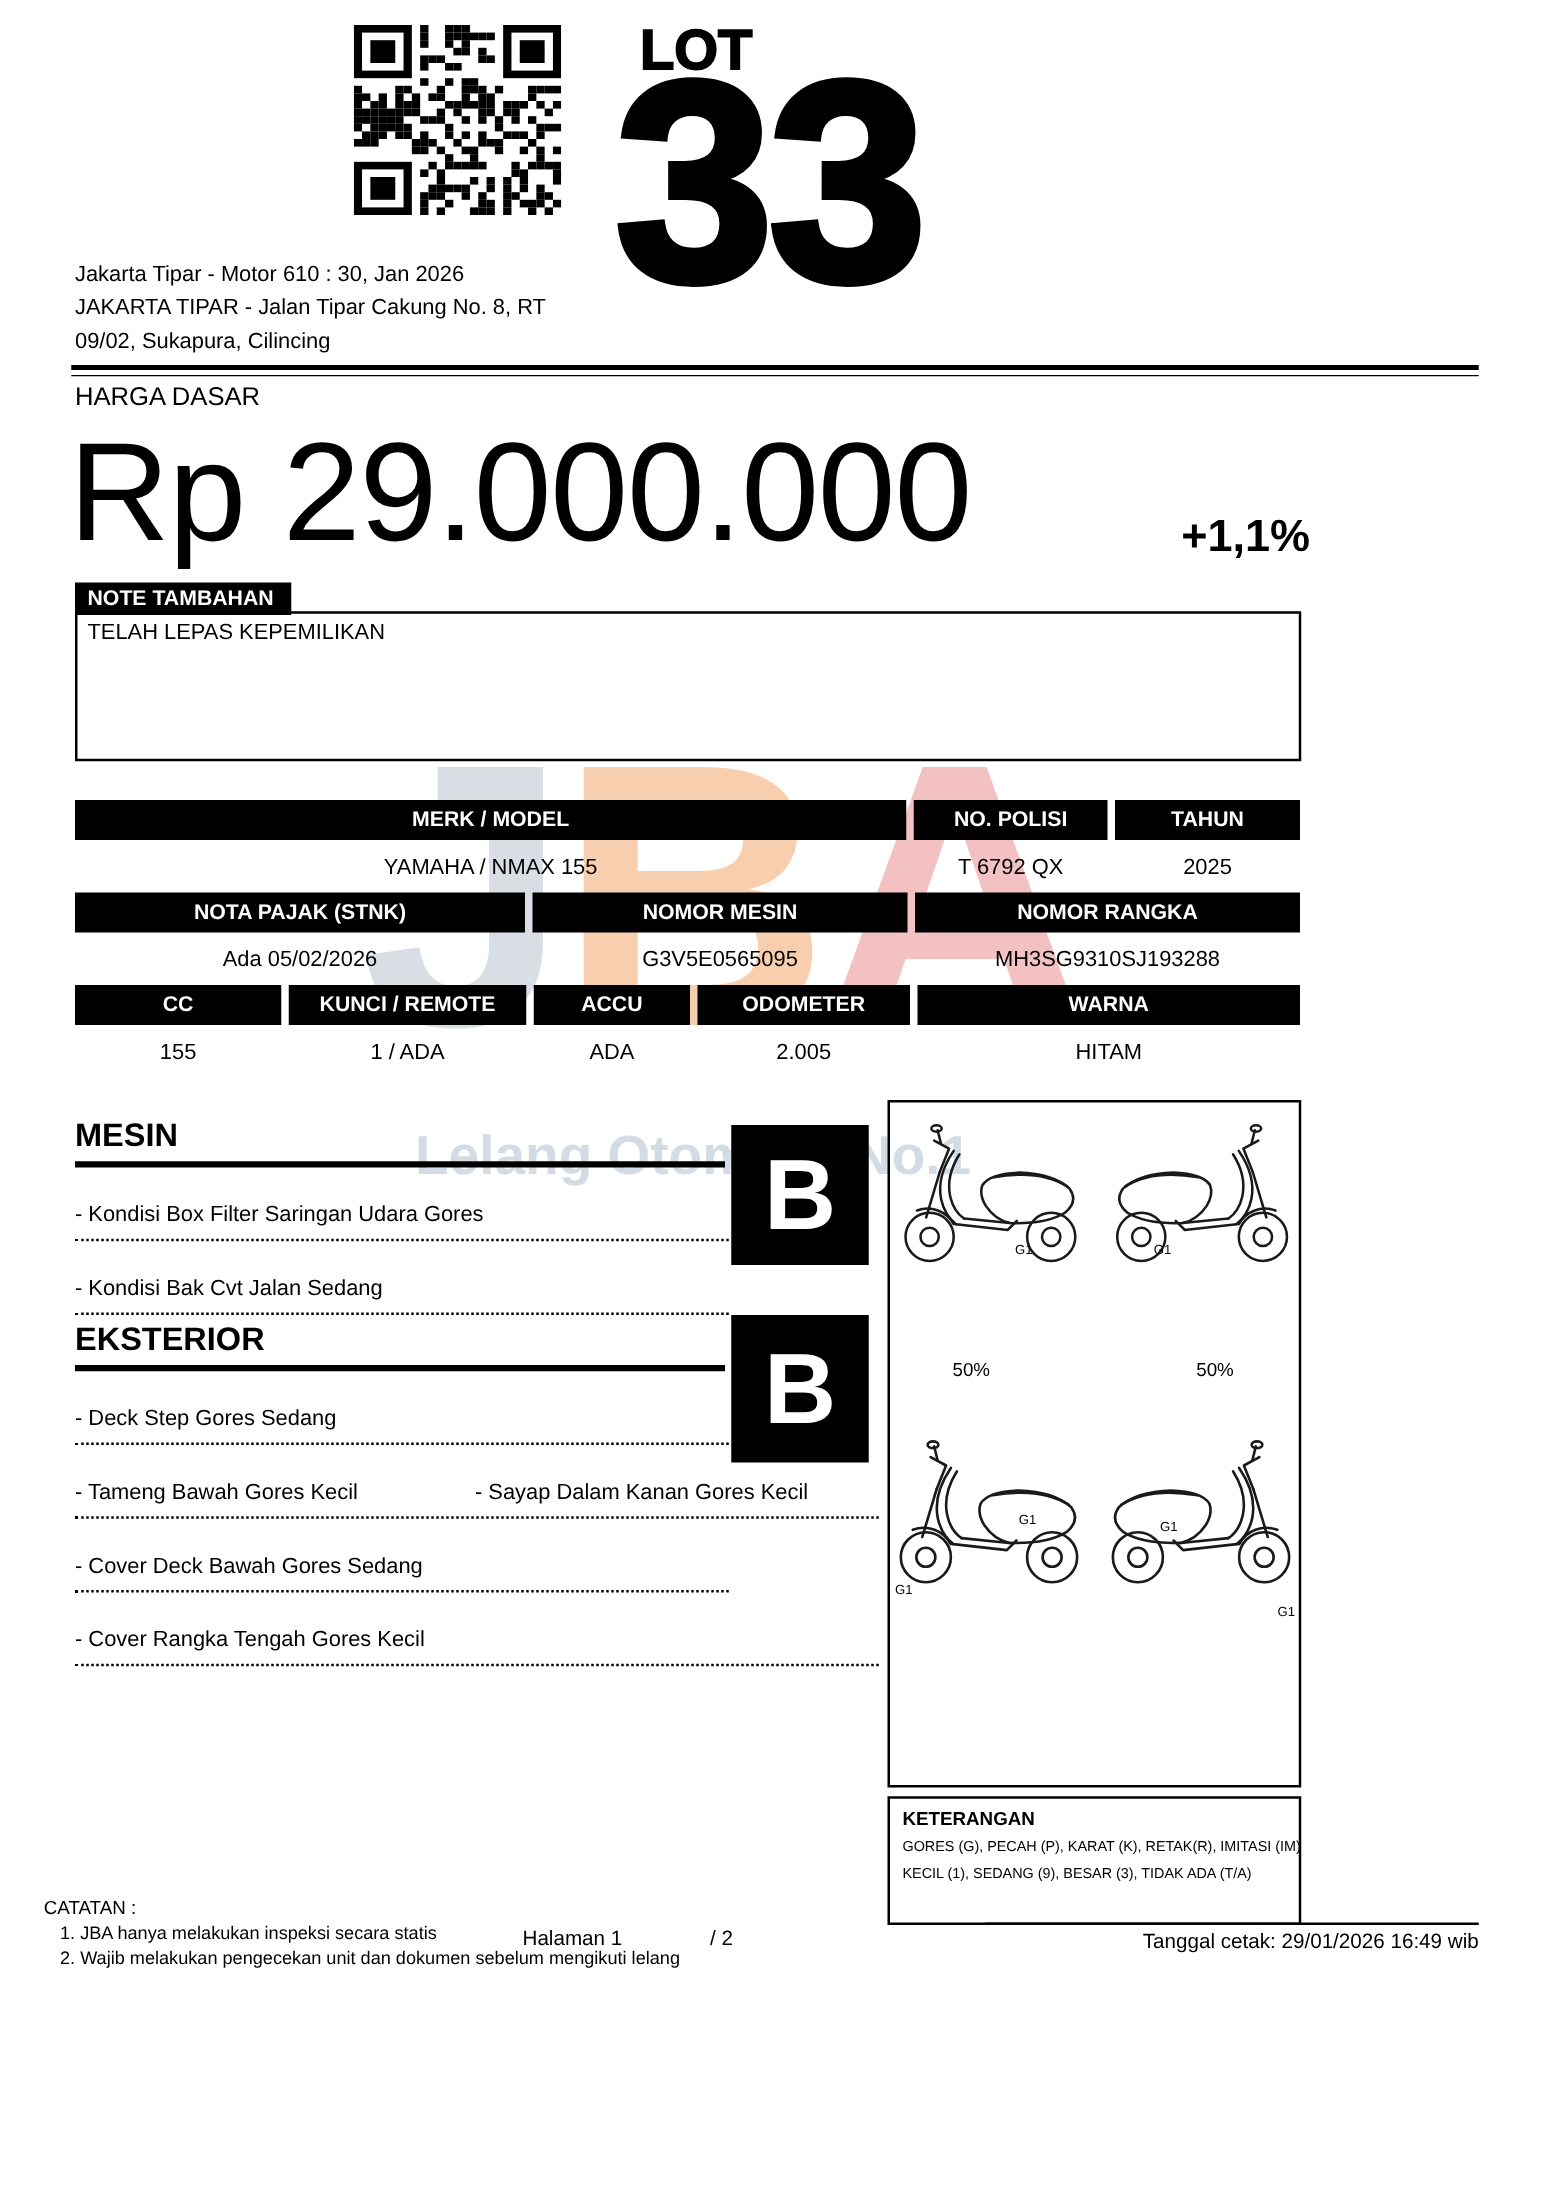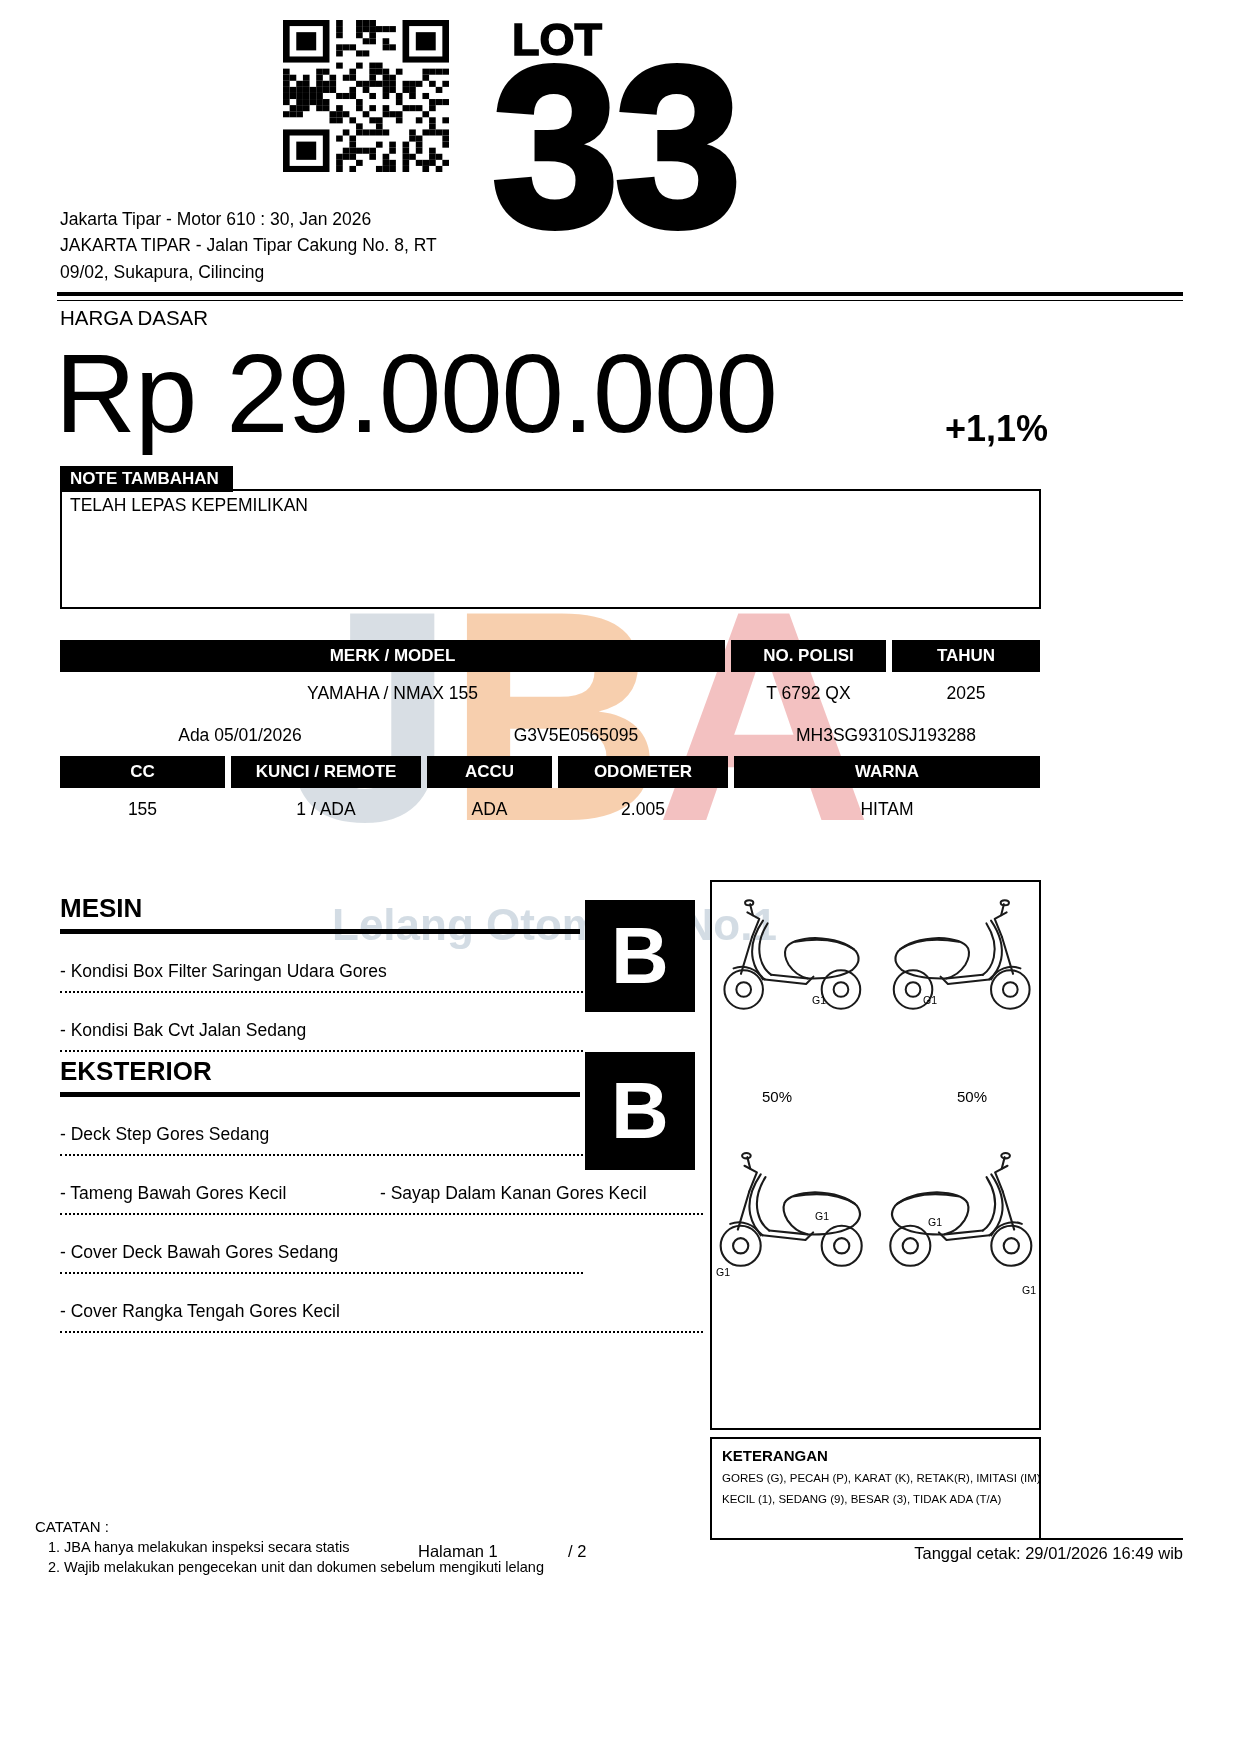--- a/index.html
+++ b/index.html
@@ -345,21 +345,26 @@
       <div class="hcell" style="width:665px">MERK / MODEL</div>
       <div class="hcell" style="width:155px">NO. POLISI</div>
       <div class="hcell" style="width:148px">TAHUN</div>
     </div>
     <div class="spec-row">
       <div class="vcell" style="width:665px">YAMAHA / NMAX 155</div>
       <div class="vcell" style="width:155px">T 6792 QX</div>
       <div class="vcell" style="width:148px">2025</div>
     </div>
     <div class="spec-row">
-      <div class="vcell" style="width:360px">Ada 05/01/2026</div>
+      <div class="hcell" style="width:360px">NOTA PAJAK (STNK)</div>
+      <div class="hcell" style="width:300px">NOMOR MESIN</div>
+      <div class="hcell" style="width:308px">NOMOR RANGKA</div>
+    </div>
+    <div class="spec-row">
+      <div class="vcell" style="width:360px">Ada 05/02/2026</div>
       <div class="vcell" style="width:300px">G3V5E0565095</div>
       <div class="vcell" style="width:308px">MH3SG9310SJ193288</div>
     </div>
     <div class="spec-row">
       <div class="hcell" style="width:165px">CC</div>
       <div class="hcell" style="width:190px">KUNCI / REMOTE</div>
       <div class="hcell" style="width:125px">ACCU</div>
       <div class="hcell" style="width:170px">ODOMETER</div>
       <div class="hcell" style="width:306px">WARNA</div>
     </div>

